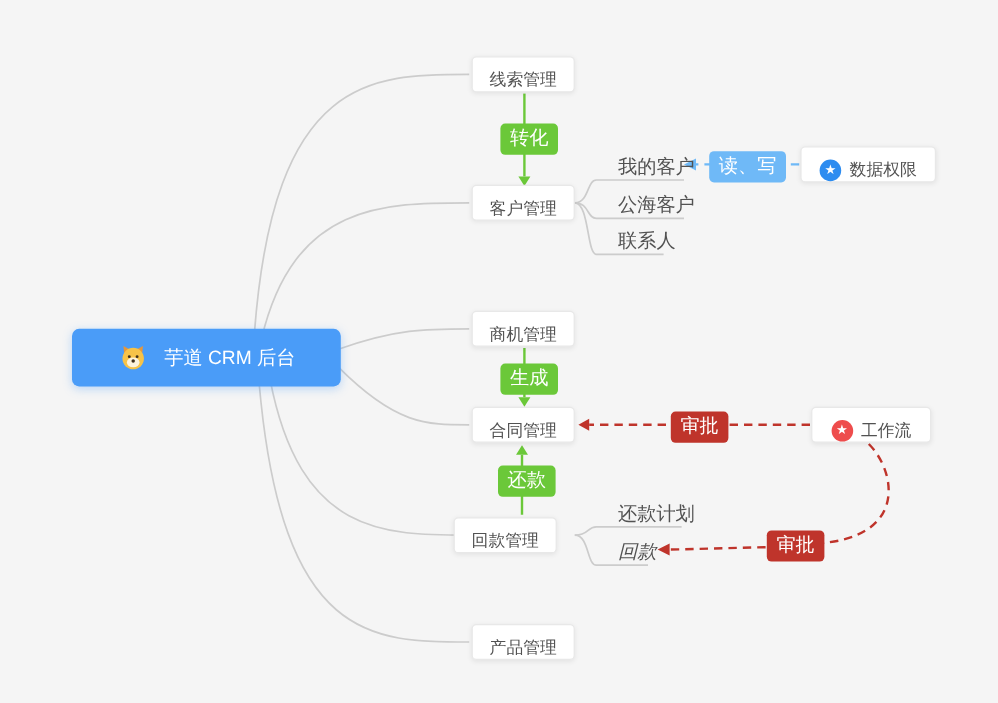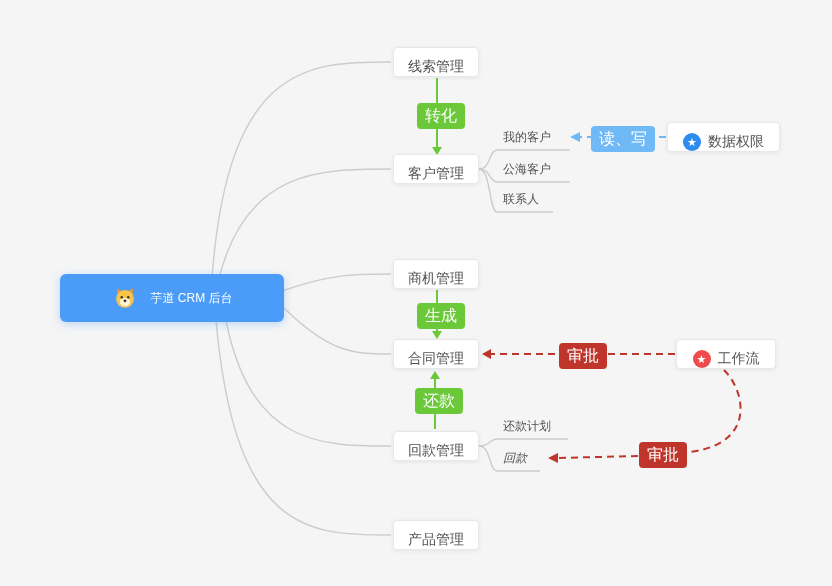--- a/index.html
+++ b/index.html
@@ -33,48 +33,48 @@
     box-shadow:0 1px 4px rgba(0,0,0,0.07);
     display:flex;align-items:flex-end;justify-content:center;
     font-size:14px;color:var(--node_text,#555);
     white-space:nowrap;
     cursor:pointer;
   }
   .n-leads{left:393px;top:47px;width:86px;height:30px;}
   .n-customers{left:393px;top:154px;width:86px;height:30px;}
   .n-opps{left:393px;top:259px;width:86px;height:30px;}
   .n-contracts{left:393px;top:339px;width:86px;height:30px;}
-  .n-payments{left:393px;top:431px;width:86px;height:30px;}
+  .n-payments{left:378px;top:431px;width:86px;height:30px;}
   .n-products{left:393px;top:520px;width:86px;height:30px;}
   .n-dataperm{left:667px;top:122px;width:113px;height:30px;gap:7px;}
   .n-workflow{left:676px;top:339px;width:100px;height:30px;gap:7px;}
 
   .root-node{
     position:absolute;left:60px;top:274px;width:224px;height:48px;
     box-sizing:border-box;
     background:var(--root_bg,#4a9cf8);
     border-radius:6px;
     box-shadow:0 2px 8px rgba(74,156,248,0.35);
     display:flex;align-items:center;justify-content:center;gap:13px;
-    color:#fff;font-size:12px;
+    color:#fff;font-size:16px;
     cursor:pointer;
   }
   .dog-icon{display:flex;align-items:center;}
 
   .star{
     width:18px;height:18px;border-radius:50%;
     display:flex;align-items:center;justify-content:center;
     color:#fff;font-size:11px;line-height:1;flex:0 0 auto;
   }
   .star-blue{background:var(--star_blue,#2d8cf0);}
   .star-red{background:var(--star_red,#ee4c4c);}
 
   .sub{
-    position:absolute;font-size:12px;color:var(--node_text,#555);
-    white-space:nowrap;cursor:pointer;
+    position:absolute;font-size:16px;color:var(--node_text,#555);
+    white-space:nowrap;cursor:pointer;margin-left:12px;
   }
   .s-my{left:503px;top:129px;}
   .s-public{left:503px;top:161px;}
   .s-contacts{left:503px;top:191px;}
   .s-plan{left:503px;top:418px;}
   .s-repay{left:503px;top:450px;font-style:italic;}
 
   .badge{
     position:absolute;
     color:#fff;font-size:16px;line-height:1;

